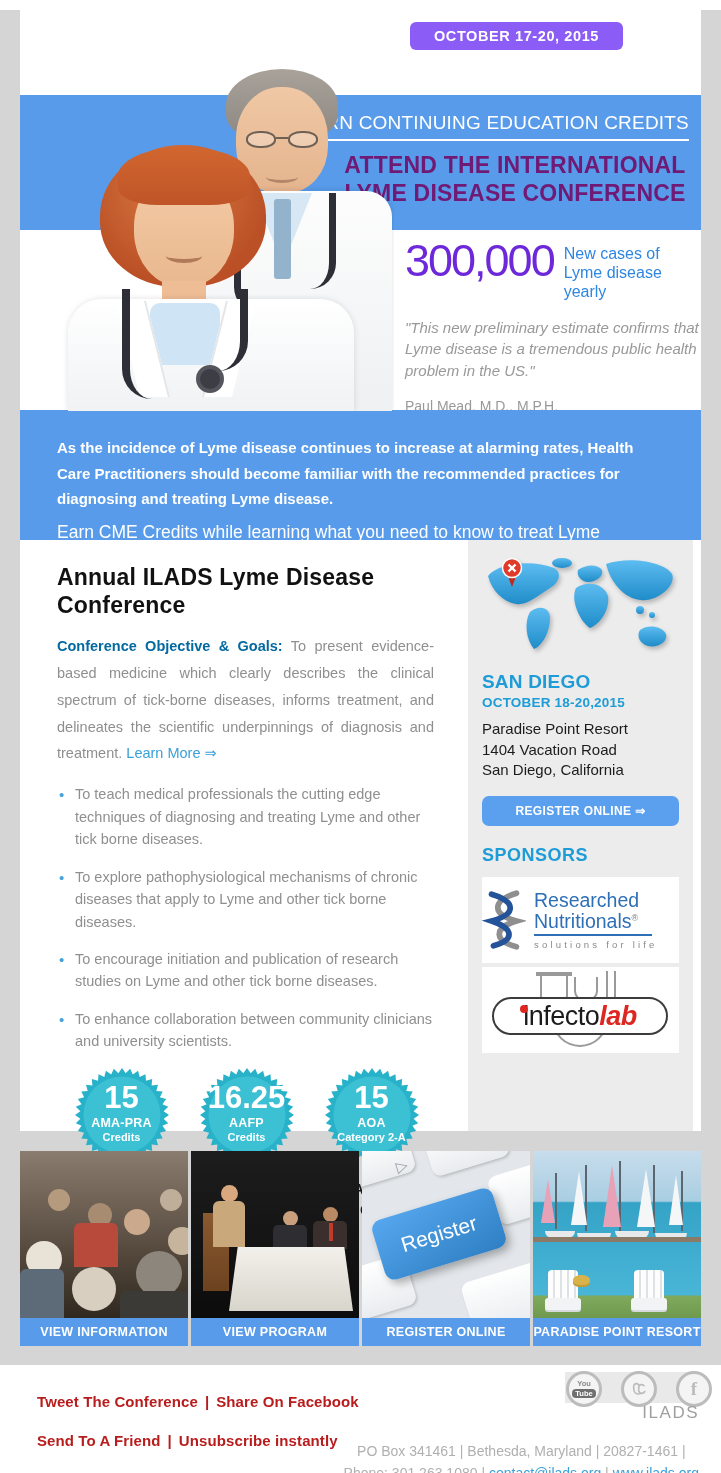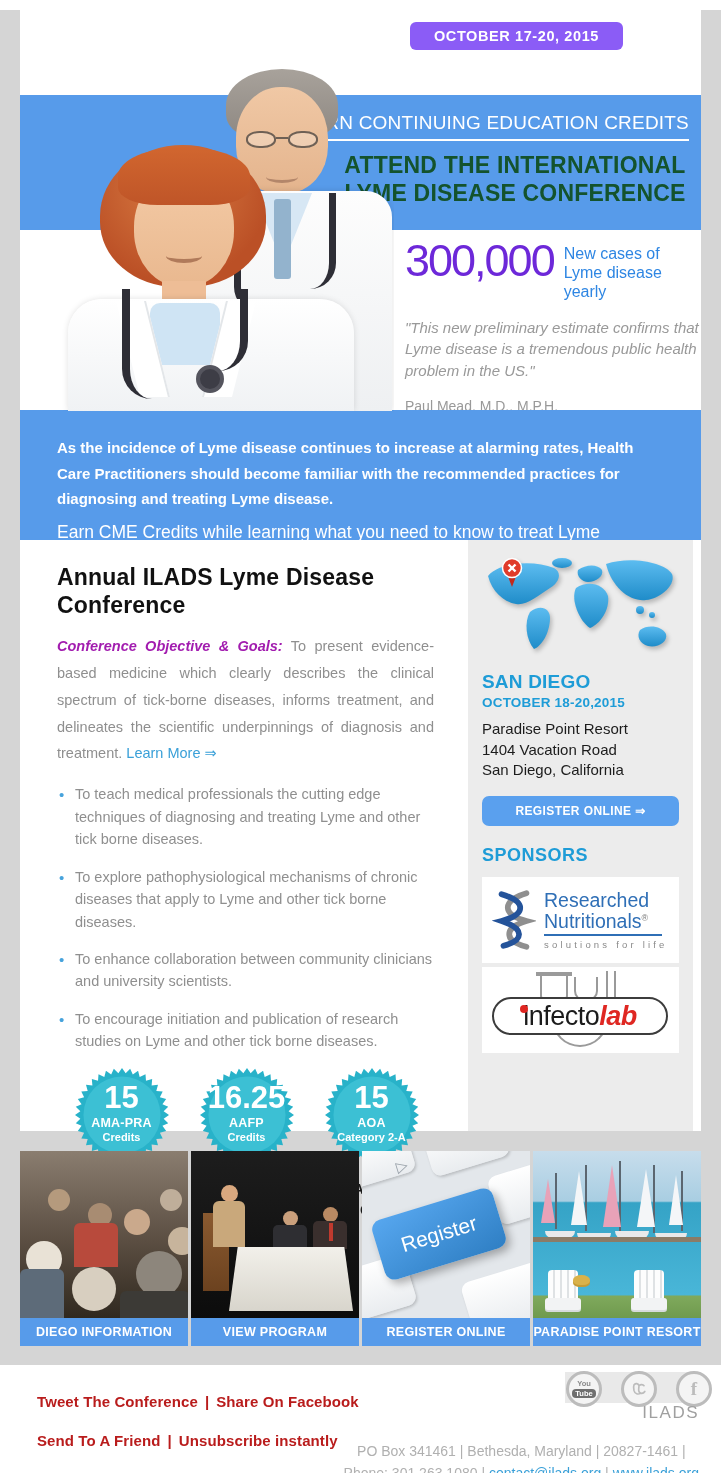--- a/index.html
+++ b/index.html
@@ -11,21 +11,21 @@
   .canvas { left:20px; top:10px; width:681px; height:1121px; background:#ffffff; }
 
   
   .date-pill { left:410px; top:22px; width:213px; height:28px; background:#8b5cf6; border-radius:6px;
     color:#fff; font-size:14.5px; font-weight:bold; letter-spacing:.6px; display:flex; align-items:center; justify-content:center; }
 
   
   .hero-band { left:20px; top:95px; width:681px; height:135px; background:#579bea; }
   .eyebrow { right:32px; top:112px; color:#fff; font-size:19px; font-weight:500; letter-spacing:.2px;
     border-bottom:2px solid #fff; padding-bottom:5px; white-space:nowrap; }
-  .attend { right:30px; top:152px; width:352px; text-align:center; color:#14532d; font-weight:900;
+  .attend { right:30px; top:152px; width:352px; text-align:center; color:#701a75; font-weight:900;
     font-size:23px; line-height:1.2; letter-spacing:.2px; }
 
   
   .doctors { left:58px; top:53px; width:336px; height:358px; z-index:5; overflow:hidden; }
   .doctors div { position:absolute; }
   .m-hair { left:168px; top:16px; width:112px; height:72px; background:linear-gradient(#a8a29b,#8d8781); border-radius:55% 55% 40% 40%; }
   .m-face { left:178px; top:34px; width:92px; height:106px; background:linear-gradient(#f0c8a5,#e4b48d); border-radius:48% 48% 44% 44%; }
   .m-glass { left:186px; top:78px; width:76px; height:18px; }
   .m-glass i { position:absolute; width:30px; height:17px; border:2px solid #6e6055; border-radius:45%; background:rgba(255,255,255,.25); }
   .m-glass i.l { left:2px; } .m-glass i.r { right:2px; }
@@ -59,21 +59,21 @@
 
   
   .cta-band { left:20px; top:410px; width:681px; height:130px; background:#579bea; color:#fff; padding:25px 40px 0 37px; }
   .cta-p1 { font-size:15px; font-weight:bold; line-height:1.7; }
   .cta-p2 { font-size:17.5px; margin-top:10px; }
 
   
   .main-col { left:57px; top:563px; width:377px; }
   .h1 { color:#111; font-size:23px; font-weight:900; line-height:1.22; letter-spacing:.2px; }
   .obj { margin-top:14px; font-size:14.5px; color:#8f8f8f; line-height:1.85; text-align:justify; }
-  .obj b { color:#a21caf;font-style:italic; }
+  .obj b { color:#0369a1; }
   .learn-more { color:#3aa0d8; text-decoration:none; }
   .bullets { margin-top:16px; list-style:none; }
   .bullets li { position:relative; padding-left:18px; font-size:14.5px; color:#8f8f8f; line-height:1.55; margin-bottom:15px; }
   .bullets li::before { content:"•"; position:absolute; left:2px; color:#47a3dc; font-size:15px; }
   .badges-row { display:flex; margin-top:14px; margin-left:2px; }
   .badge { width:132px; text-align:center; }
   .seal { position:relative; width:94px; height:94px; margin:0 auto; }
   .seal svg { position:absolute; left:0; top:0; }
   .seal-text { position:absolute; left:0; top:0; width:94px; height:94px; color:#fff; display:flex; flex-direction:column; align-items:center; justify-content:center; }
   .seal-value { font-size:31px; font-weight:bold; line-height:1; margin-top:-4px; }
@@ -86,21 +86,21 @@
   .map-wrap { width:197px; height:107px; position:relative; margin-bottom:10px; }
   .map-wrap svg { filter:drop-shadow(2px 3px 2px rgba(0,0,0,.22)); }
   .sb-city { color:#1e9cd7; font-size:19px; font-weight:800; letter-spacing:.2px; margin-top:4px; }
   .sb-dates { color:#1e9cd7; font-size:13.5px; font-weight:800; margin-top:2px; letter-spacing:.2px; }
   .sb-addr { margin-top:9px; color:#1c1c1c; font-size:15px; font-weight:500; line-height:1.38; }
   .reg-btn { margin-top:15px; width:197px; height:30px; background:#5aa0ee; border-radius:7px; color:#fff;
     font-size:12px; font-weight:800; letter-spacing:.4px; display:flex; align-items:center; justify-content:center; cursor:pointer; }
   .sponsors-h { margin-top:19px; color:#1e9cd7; font-size:18px; font-weight:800; letter-spacing:.5px; }
   .sp-card { margin-top:11px; width:197px; height:86px; background:#fff; position:relative; overflow:hidden; }
   .sp-card.c2 { margin-top:4px; }
-  .rn-flex { display:flex; align-items:center; height:100%; padding:0 6px 0 10px; }
+  .rn-flex { display:flex; align-items:center; height:100%; padding:0 6px 0 0; }
   .rn-text { margin-left:8px; }
   .rn-name { color:#2f6fb6; font-size:19.5px; line-height:1.04; }
   .rn-reg { font-size:9px; color:#777; vertical-align:super; }
   .rn-rule { border-top:2px solid #2f6fb6; margin:3px 0 3px 0; width:118px; }
   .rn-tag { color:#8a8a8a; font-size:9.5px; letter-spacing:3.2px; }
   .il-glass { position:absolute; border:2px solid #9a9a9a; background:#fff; }
   .il-beaker { left:58px; top:7px; width:28px; height:26px; border-top:none; border-radius:0 0 4px 4px; }
   .il-rim { position:absolute; left:54px; top:5px; width:36px; height:4px; border:2px solid #9a9a9a; background:#fff; }
   .il-flask { left:92px; top:10px; width:24px; height:24px; border-radius:0 0 10px 10px; border-top:none; }
   .il-tube { left:124px; top:4px; width:10px; height:32px; border-radius:0 0 5px 5px; border-top:none; }
@@ -231,22 +231,22 @@
     <div class="cta-p1">As the incidence of Lyme disease continues to increase at alarming rates, Health Care Practitioners should become familiar with the recommended practices for diagnosing and treating Lyme disease.</div>
     <div class="cta-p2">Earn CME Credits while learning what you need to know to treat Lyme disease.</div>
   </div>
 
   <div class="abs main-col">
     <div class="h1">Annual ILADS Lyme Disease Conference</div>
     <p class="obj"><b>Conference Objective &amp; Goals:</b> <span>To present evidence-based medicine which clearly describes the clinical spectrum of tick-borne diseases, informs treatment, and delineates the scientific underpinnings of diagnosis and treatment.</span> <a href="#" class="learn-more">Learn More ⇒</a></p>
     <ul class="bullets">
       <li>To teach medical professionals the cutting edge techniques of diagnosing and treating Lyme and other tick borne diseases.</li>
       <li>To explore pathophysiological mechanisms of chronic diseases that apply to Lyme and other tick borne diseases.</li>
+      <li>To encourage initiation and publication of research studies on Lyme and other tick borne diseases.</li>
       <li>To enhance collaboration between community clinicians and university scientists.</li>
-      <li>To encourage initiation and publication of research studies on Lyme and other tick borne diseases.</li>
     </ul>
     <div class="badges-row">
       <div class="badge">
         <div class="seal">
           <svg width="94" height="94" viewBox="0 0 100 100">
               <polygon class="burst" fill="#28b2c9" points="100.0,50.0 94.3,53.9 99.2,58.7 93.0,61.5 97.0,67.1 90.3,68.8 93.3,75.0 86.5,75.5 88.3,82.1 81.5,81.5 82.1,88.3 75.5,86.5 75.0,93.3 68.8,90.3 67.1,97.0 61.5,93.0 58.7,99.2 53.9,94.3 50.0,100.0 46.1,94.3 41.3,99.2 38.5,93.0 32.9,97.0 31.2,90.3 25.0,93.3 24.5,86.5 17.9,88.3 18.5,81.5 11.7,82.1 13.5,75.5 6.7,75.0 9.7,68.8 3.0,67.1 7.0,61.5 0.8,58.7 5.7,53.9 0.0,50.0 5.7,46.1 0.8,41.3 7.0,38.5 3.0,32.9 9.7,31.2 6.7,25.0 13.5,24.5 11.7,17.9 18.5,18.5 17.9,11.7 24.5,13.5 25.0,6.7 31.2,9.7 32.9,3.0 38.5,7.0 41.3,0.8 46.1,5.7 50.0,0.0 53.9,5.7 58.7,0.8 61.5,7.0 67.1,3.0 68.8,9.7 75.0,6.7 75.5,13.5 82.1,11.7 81.5,18.5 88.3,17.9 86.5,24.5 93.3,25.0 90.3,31.2 97.0,32.9 93.0,38.5 99.2,41.3 94.3,46.1"></polygon>
               <circle cx="50" cy="50" r="41" fill="#3cc0d4"></circle>
             </svg>
           <div class="seal-text">
             <div class="seal-value">15</div>
@@ -362,21 +362,21 @@
         <i class="hd" style="left:104px;top:58px;width:26px;height:26px;background:#caa98c;"></i>
         <i class="hd" style="left:140px;top:38px;width:22px;height:22px;background:#bfae9a;"></i>
         <i class="hd" style="left:28px;top:38px;width:22px;height:22px;background:#b59a7d;"></i>
         <i class="hd" style="left:68px;top:52px;width:24px;height:24px;background:#a88c72;"></i>
         <i class="hd" style="left:116px;top:100px;width:46px;height:46px;background:#8d867c;"></i>
         <i class="hd" style="left:148px;top:76px;width:28px;height:28px;background:#c7b49c;"></i>
         <i class="ts" style="left:54px;top:72px;width:44px;height:44px;background:#b84a3c;"></i>
         <i class="ts" style="left:0px;top:118px;width:44px;height:50px;background:#5d6b79;"></i>
         <i class="ts" style="left:100px;top:140px;width:70px;height:28px;background:#3c3a36;"></i>
       </div>
-      <div class="bar">DIEGO INFORMATION</div>
+      <div class="bar">VIEW INFORMATION</div>
     </div>
     <div class="cell">
       <div class="ph ph-pan">
         <div class="pan-pod"></div>
         <div class="pan-h1"></div>
         <div class="pan-t1"></div>
         <div class="pan-h2"></div>
         <div class="pan-t2"></div>
         <div class="pan-h3"></div>
         <div class="pan-t3"></div>

